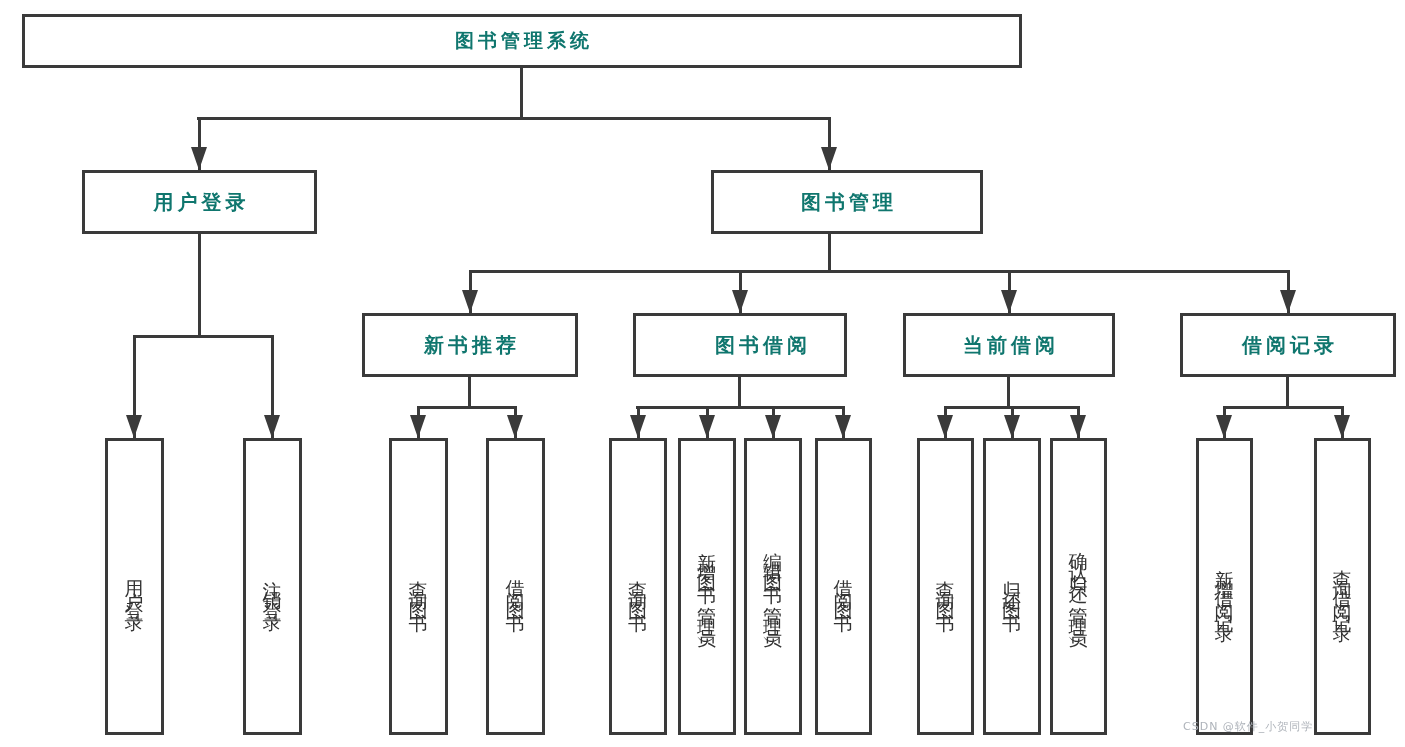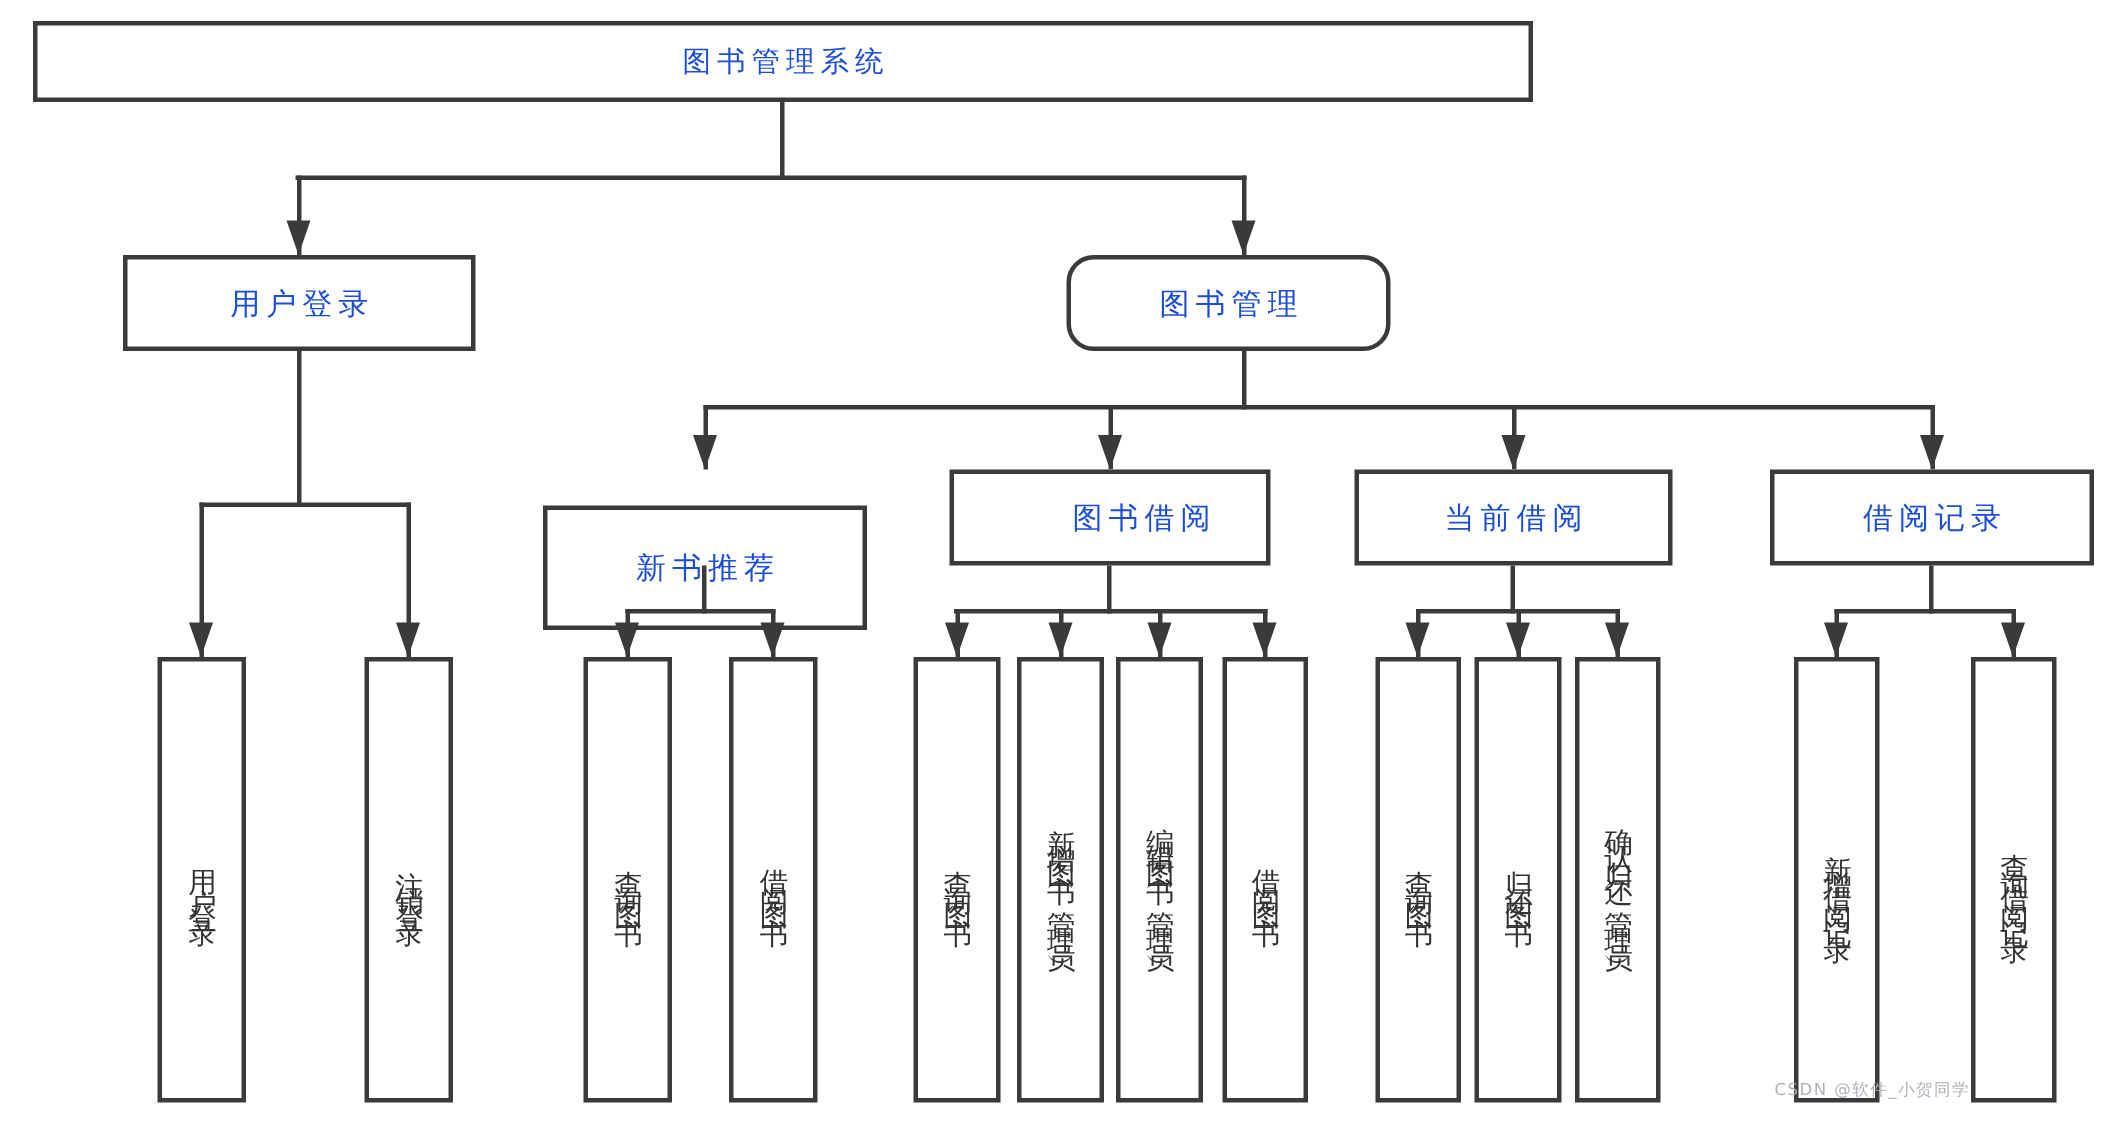--- a/index.html
+++ b/index.html
@@ -4,21 +4,21 @@
 <style>
   html,body{margin:0;padding:0;background:#ffffff;}
   .canvas{
     position:relative;width:1405px;height:747px;background:#ffffff;overflow:hidden;
     font-family:"DejaVu Sans","Liberation Sans",sans-serif;color:#333333;
   }
   .node{
     position:absolute;box-sizing:border-box;background:#ffffff;
     border:3px solid #3a3a3a;display:flex;align-items:center;justify-content:center;
   }
-  .hlabel{font-size:20px;letter-spacing:4px;padding-left:4px;white-space:nowrap;color:#1d4ed8;}
+  .hlabel{font-size:20px;letter-spacing:4px;padding-left:4px;white-space:nowrap;color:#0f766e;font-weight:bold;}
   .root .hlabel{font-size:19px;}
   .vlabel{
     writing-mode:vertical-rl;text-orientation:mixed;
     font-size:19px;line-height:1.1;letter-spacing:11px;color:#333333;white-space:nowrap;
   }
   .line{position:absolute;background:#3a3a3a;}
   .arrow{
     position:absolute;width:0;height:0;
     border-left:8px solid transparent;border-right:8px solid transparent;
     border-top:23px solid #3a3a3a;
@@ -40,21 +40,21 @@
   <div class="line" style="left:520px;top:68px;width:3px;height:52px;"></div>
   <div class="line" style="left:197px;top:117px;width:634px;height:3px;"></div>
   <div class="line" style="left:198px;top:117px;width:3px;height:53px;"></div>
   <div class="line" style="left:828px;top:117px;width:3px;height:53px;"></div>
   <div class="arrow" style="left:191px;top:147px;"></div>
   <div class="arrow" style="left:821px;top:147px;"></div>
 
   <div class="node" style="left:82px;top:170px;width:235px;height:64px;">
     <span class="hlabel">用户登录</span>
   </div>
-  <div class="node" style="left:711px;top:170px;width:216px;height:64px;border-radius:18px;">
+  <div class="node" style="left:711px;top:170px;width:272px;height:64px;">
     <span class="hlabel">图书管理</span>
   </div>
 
   <div class="line" style="left:198px;top:234px;width:3px;height:104px;"></div>
   <div class="line" style="left:133px;top:335px;width:141px;height:3px;"></div>
   <div class="line" style="left:133px;top:335px;width:3px;height:103px;"></div>
   <div class="line" style="left:271px;top:335px;width:3px;height:103px;"></div>
   <div class="arrow" style="left:126px;top:415px;"></div>
   <div class="arrow" style="left:264px;top:415px;"></div>
 
@@ -62,21 +62,21 @@
   <div class="line" style="left:469px;top:270px;width:821px;height:3px;"></div>
   <div class="line" style="left:469px;top:270px;width:3px;height:43px;"></div>
   <div class="line" style="left:739px;top:270px;width:3px;height:43px;"></div>
   <div class="line" style="left:1008px;top:270px;width:3px;height:43px;"></div>
   <div class="line" style="left:1287px;top:270px;width:3px;height:43px;"></div>
   <div class="arrow" style="left:462px;top:290px;"></div>
   <div class="arrow" style="left:732px;top:290px;"></div>
   <div class="arrow" style="left:1001px;top:290px;"></div>
   <div class="arrow" style="left:1280px;top:290px;"></div>
 
-  <div class="node" style="left:362px;top:313px;width:216px;height:83px;margin-top:24px;">
+  <div class="node" style="left:362px;top:313px;width:216px;height:64px;">
     <span class="hlabel">新书推荐</span>
   </div>
   <div class="node" style="left:633px;top:313px;width:214px;height:64px;padding-left:42px;">
     <span class="hlabel">图书借阅</span>
   </div>
   <div class="node" style="left:1180px;top:313px;width:216px;height:64px;">
     <span class="hlabel">借阅记录</span>
   </div>
   <div class="node" style="left:903px;top:313px;width:212px;height:64px;">
     <span class="hlabel">当前借阅</span>

